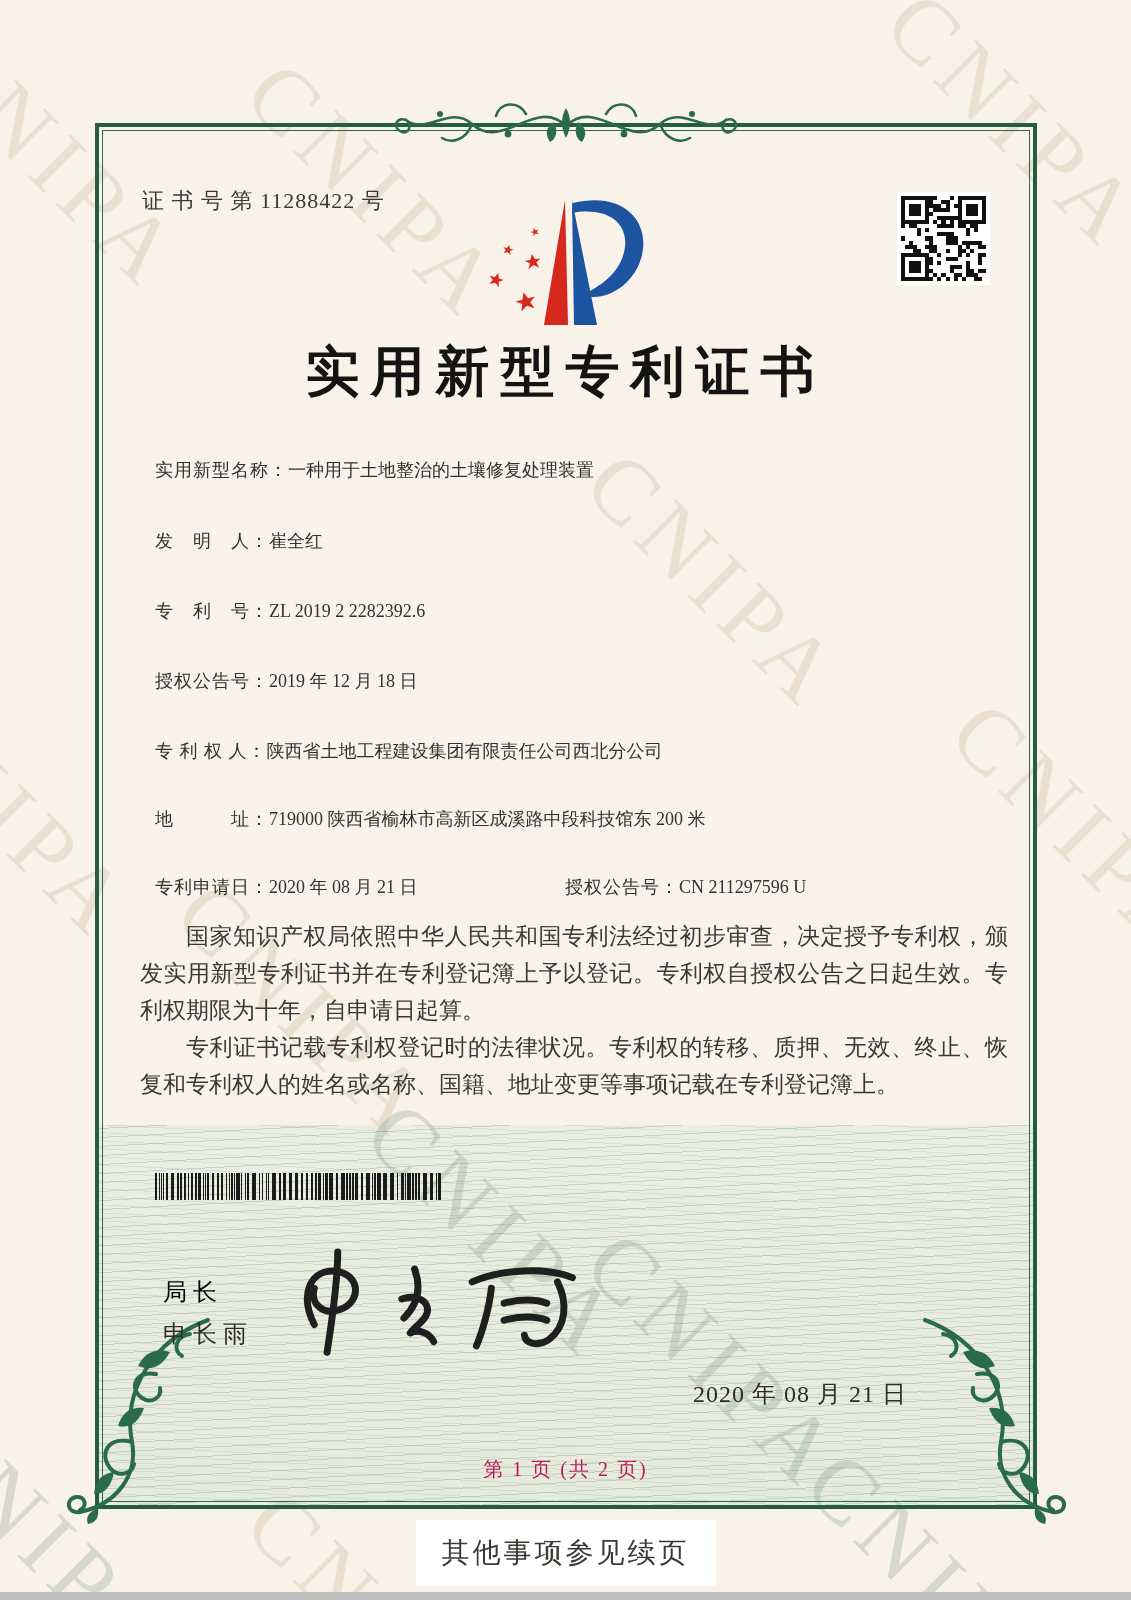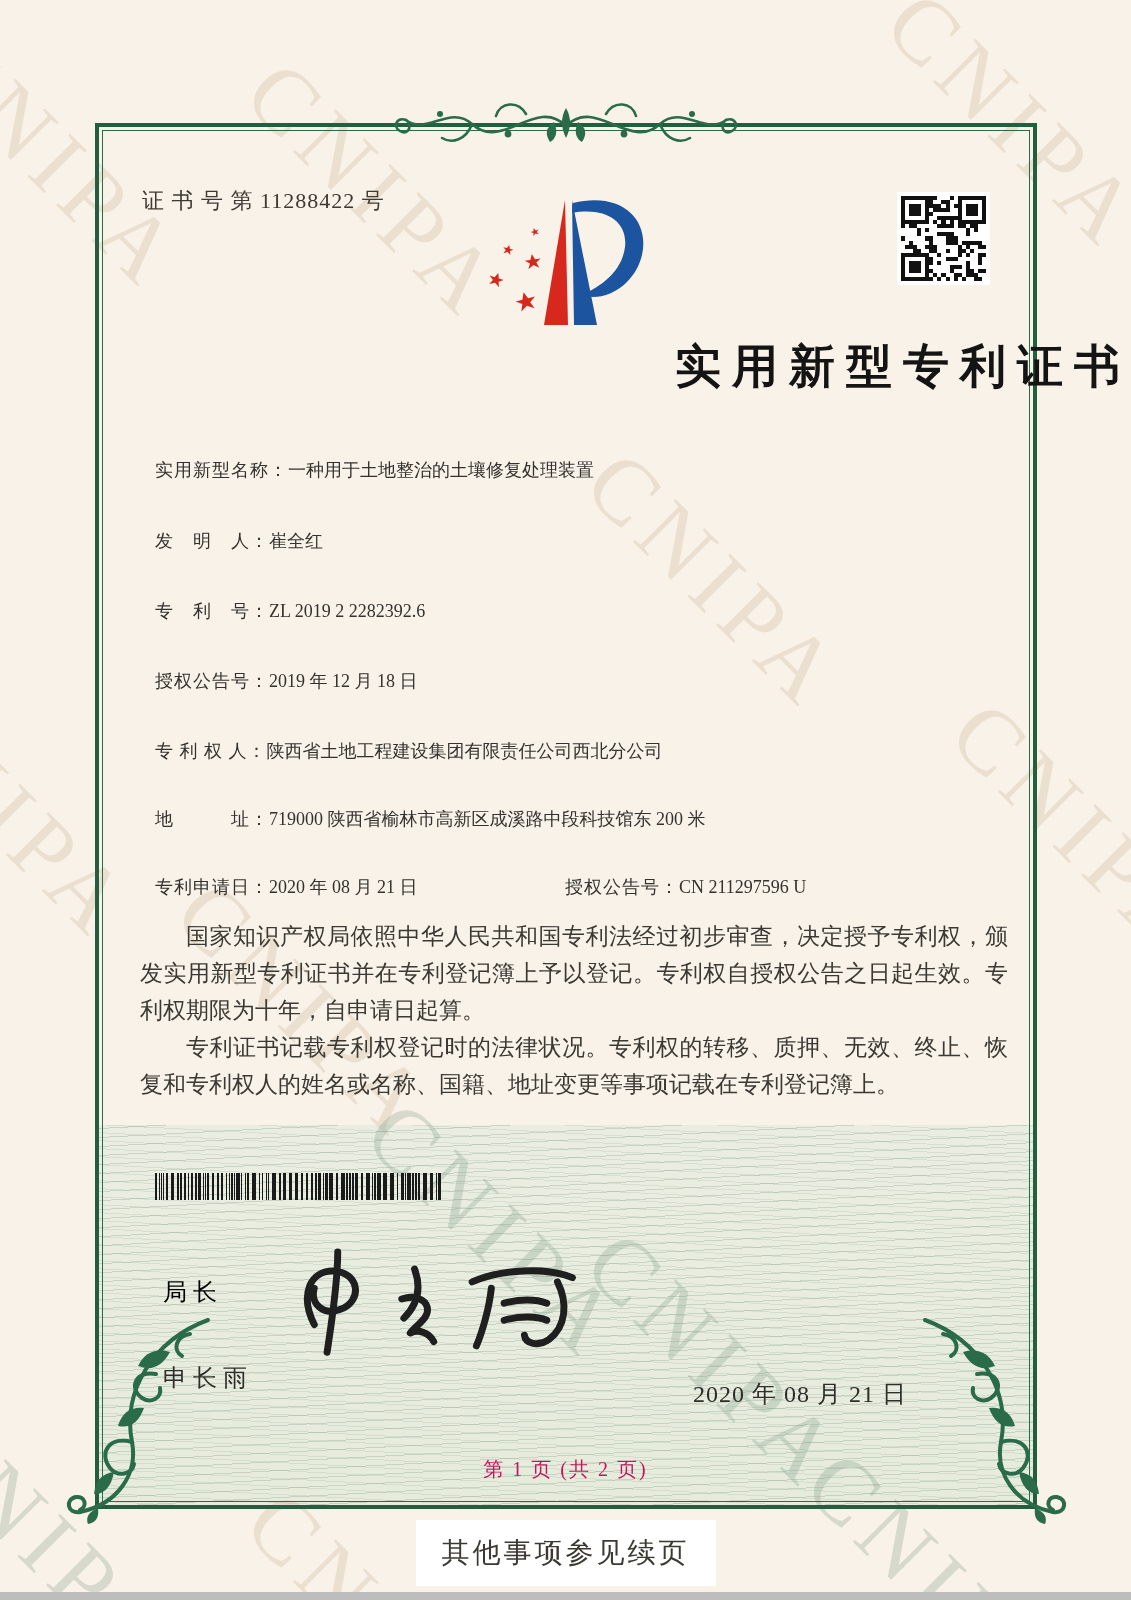--- a/index.html
+++ b/index.html
@@ -18,31 +18,31 @@
       repeating-linear-gradient(183deg, rgba(122,155,130,0.18) 0 1px, rgba(0,0,0,0) 1px 8px),
       linear-gradient(#eaeee2,#e6ebdc);}
   
   .frame{left:95px;top:123px;width:934px;height:1378px;border:4px solid #235e40;z-index:2;}
   .frame-inner{position:absolute;left:3px;top:3px;right:3px;bottom:3px;border:1.5px solid #2a6b4a;}
   
   .content{z-index:4;}
   .cert-no{left:142px;top:186px;font-size:22px;letter-spacing:1px;color:#3d3a34;}
   .logo{left:470px;top:175px;width:180px;height:150px;}
   .qr{left:897px;top:192px;width:93px;height:93px;background:#fff;padding:4px;box-sizing:border-box;}
-  .title{left:0;right:0;top:336px;text-align:right;font-size:46px;font-weight:bold;
+  .title{left:0;right:0;top:336px;text-align:center;font-size:54px;font-weight:bold;
          letter-spacing:11px;color:#141414;}
   .field-row{left:155px;font-size:18px;color:#33322e;white-space:nowrap;}
   .field-row .lab{letter-spacing:1px;}
   .grant2{position:absolute;left:410px;top:0;white-space:nowrap;}
   .paras{left:140px;width:868px;top:918px;font-size:23px;line-height:37px;color:#3a3933;
          text-align:justify;}
   .paras p{margin:0;text-indent:2em;}
   .barcode{left:155px;top:1173px;width:292px;height:27px;}
   .signer-title{left:163px;top:1276px;font-size:24px;letter-spacing:6px;color:#000000;}
-  .signer-name{left:163px;top:1318px;font-size:24px;letter-spacing:6px;color:#2e2d29;margin-top:44px;}
+  .signer-name{left:163px;top:1318px;font-size:24px;letter-spacing:6px;color:#2e2d29;}
   .signature{left:278px;top:1240px;width:320px;height:120px;}
   .issue-date{left:693px;top:1378px;font-size:24px;letter-spacing:1px;color:#2e2d29;}
   .page-info{left:0;right:0;top:1456px;text-align:center;font-size:20px;color:#be185d;letter-spacing:2px;}
   .footer-note{left:50%;transform:translateX(-50%);top:1520px;background:#ffffff;
                padding:14px 26px;font-size:28px;letter-spacing:3px;color:#3a3933;z-index:4;}
   .ornament{z-index:3;}
   .orn-top{left:50%;transform:translateX(-50%);top:78px;width:380px;height:96px;}
   .orn-bl{left:58px;top:1312px;width:158px;height:212px;}
   .orn-br{left:917px;top:1312px;width:158px;height:212px;transform:scaleX(-1);}
   .bottom-strip{left:0;bottom:0;width:100%;height:8px;background:#bdbdbd;z-index:5;}

